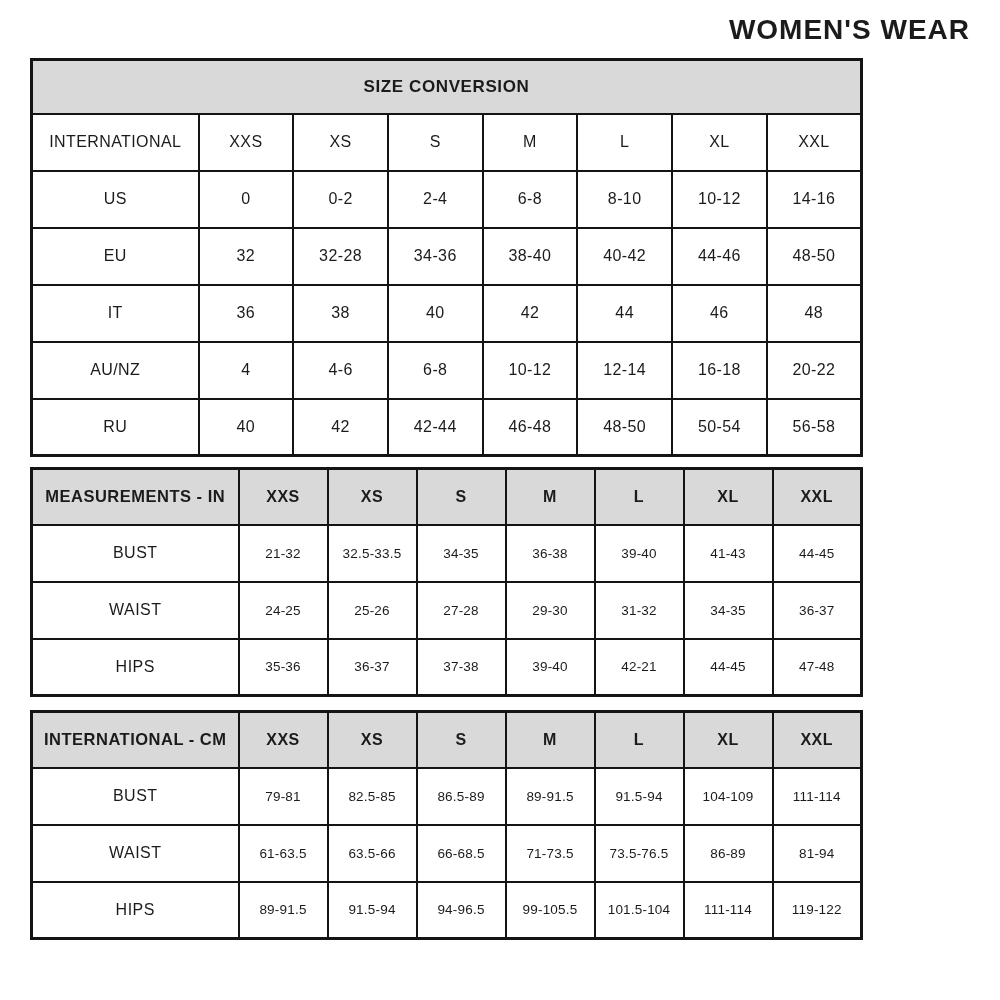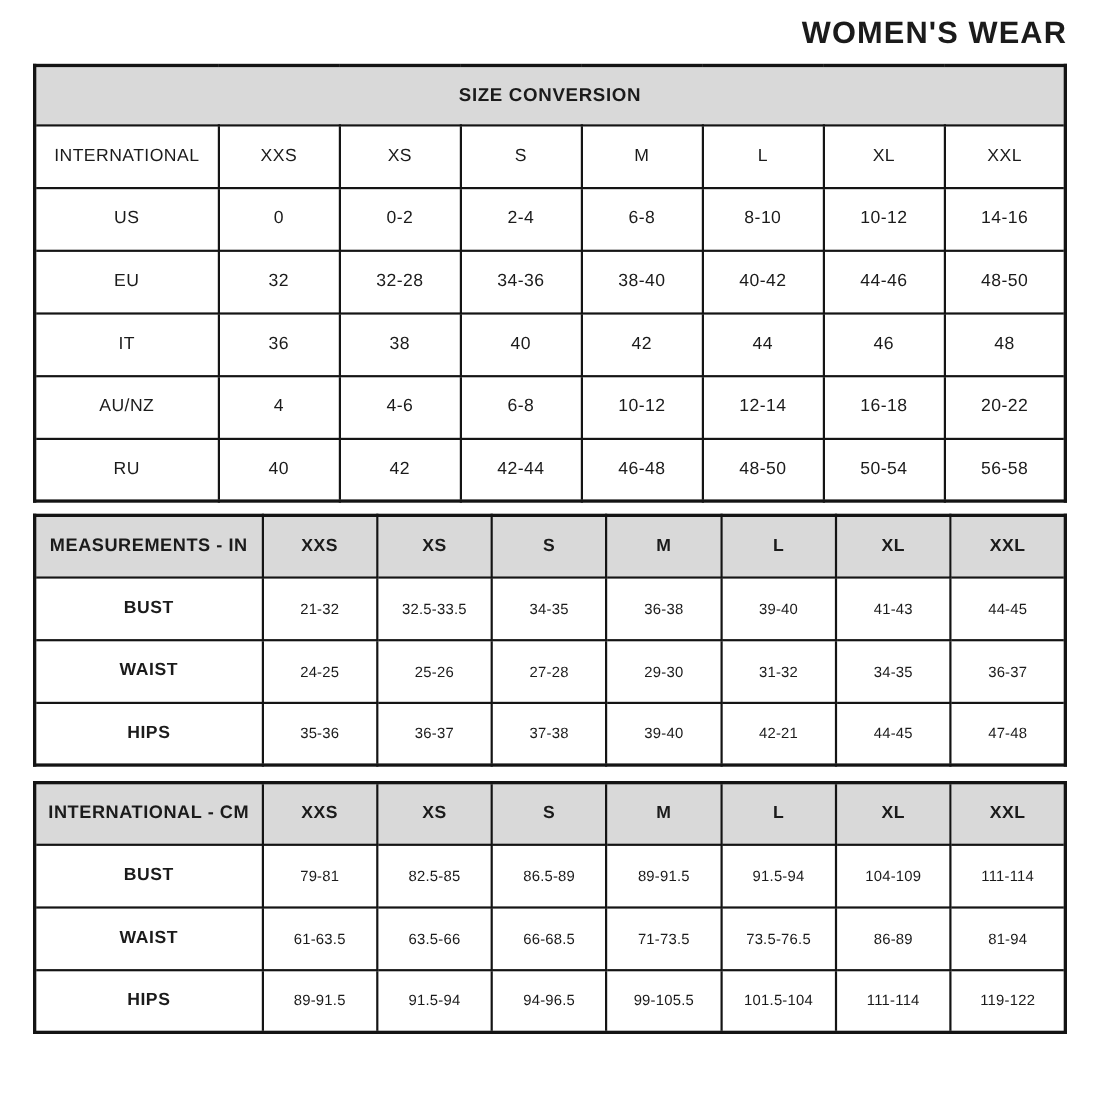--- a/index.html
+++ b/index.html
@@ -19,21 +19,21 @@
   h1{
     margin:6px 0 12px 0;
     text-align:right;
     font-size:28px;
     font-weight:700;
     letter-spacing:1px;
   }
   table{
     border-collapse:collapse;
     table-layout:fixed;
-    width:940px;
+    width:833px;
     border:3px solid var(--border);
   }
   td,th{
     border:2px solid var(--border);
     text-align:center;
     vertical-align:middle;
     padding:0 2px;
     overflow:hidden;
   }
   
@@ -58,21 +58,21 @@
   .t2 th{
     background:var(--gray);
     font-size:16px;
     font-weight:700;
     letter-spacing:.5px;
   }
   .t2 th.first{font-size:16.5px;}
   .t2 td{font-size:13.5px;letter-spacing:.2px;}
   .t2 td.label{
     font-size:16px;
-    font-weight:700;
+    font-weight:400;
     letter-spacing:.5px;
   }
   .t2{margin-top:10px;}
   .t3{margin-top:13px;}
 </style>
 </head>
 <body>
 
 <div class="wrap">
 

